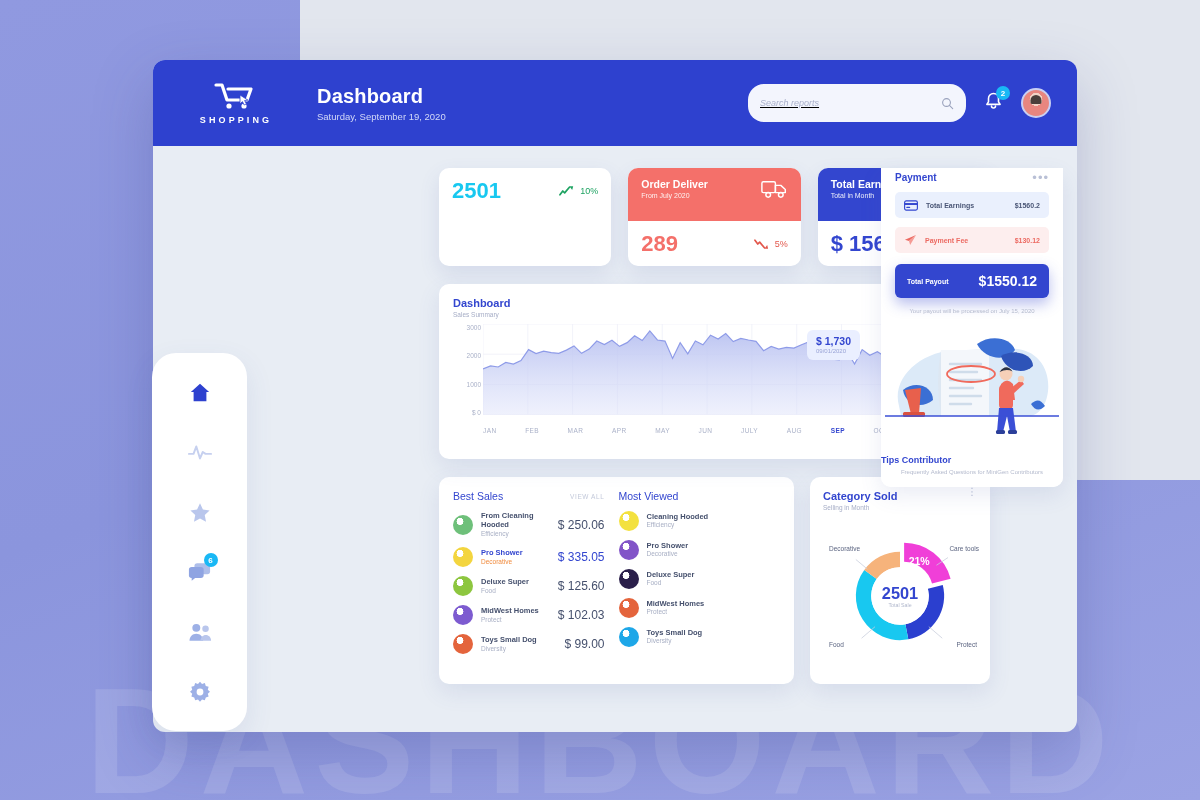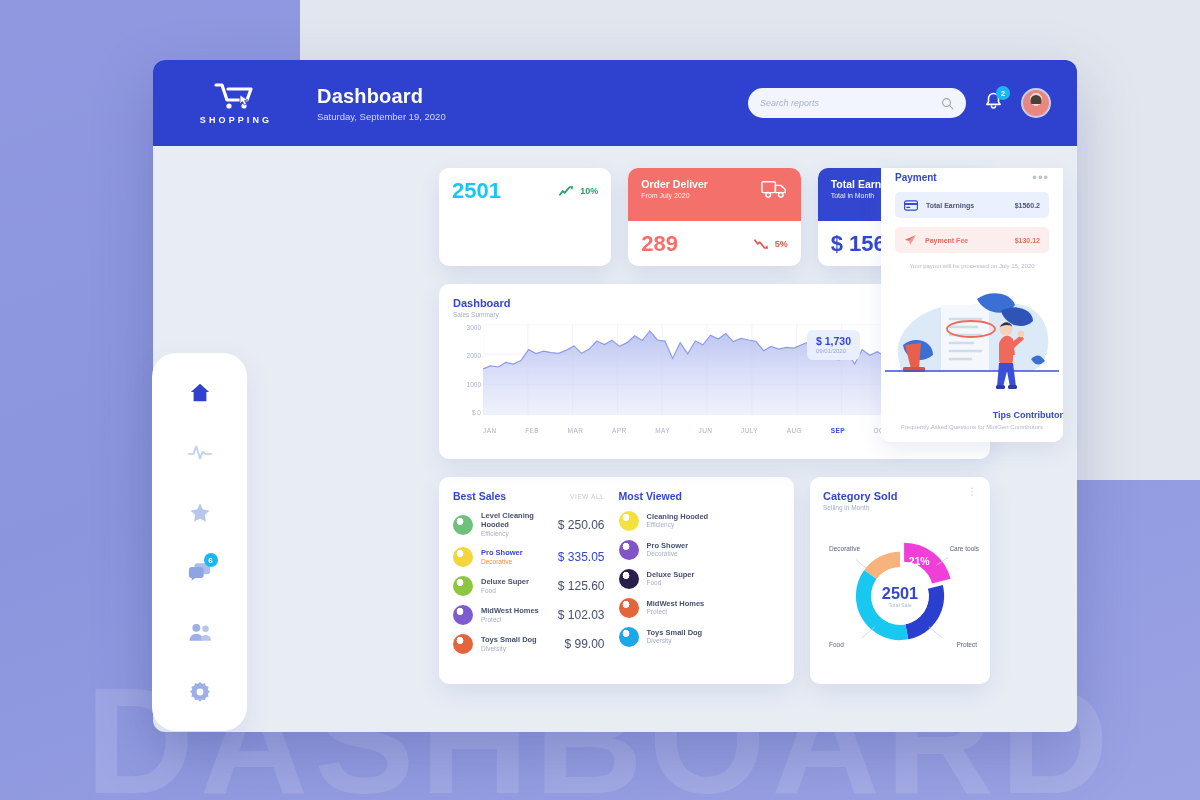--- a/index.html
+++ b/index.html
@@ -60,24 +60,25 @@
   .logo-word {
     color: #fff; font-size: 9px; font-weight: bold;
     letter-spacing: 3.1px; margin-top: 3px;
   }
   .title-block { margin-left: 22px; }
   .title-main { color: #fff; font-size: 20px; font-weight: bold; letter-spacing: .2px; }
   .title-sub { color: #d3d9f8; font-size: 9.5px; margin-top: 3px; }
 
   #topbar-right { margin-left: auto; display: flex; align-items: center; gap: 18px; }
   #search-box {
-    width: 218px; height: 30px;
+    width: 218px; height: 38px;
     background: #f3f5fd; border-radius: 16px;
     display: flex; align-items: center;
     padding: 0 12px;
+    text-decoration: underline;
   }
   #search-input {
     border: none; outline: none; background: transparent;
     flex: 1; font-size: 9px; color: #7f87ab;
     font-family: "Liberation Sans", sans-serif; font-style: italic;
   }
   #search-input::placeholder { color: #a9b0cb; font-style: italic; }
   .bell-wrap { position: relative; cursor: pointer; }
   .badge-dot {
     position: absolute; top: -5px; right: -7px;
@@ -150,21 +151,21 @@
     display: flex; align-items: flex-start; justify-content: space-between;
     color: #fff;
   }
   .stat-title { font-size: 10.5px; font-weight: bold; }
   .stat-sub { font-size: 7px; opacity: .9; margin-top: 2px; }
   .stat-body {
     height: 45px; display: flex; align-items: center;
     justify-content: space-between; padding: 0 13px;
   }
   .stat-value { font-size: 22px; font-weight: bold; }
-  .stat-trend { display: flex; align-items: center; gap: 4px; font-size: 9px; font-weight: bold; }
+  .stat-trend { display: flex; align-items: center; gap: 4px; font-size: 9px; font-weight: normal; }
   .trend-up { color: #1ea362; }
   .trend-down { color: #e2574c; }
 
   
   #chart-card {
     margin: 18px 0 0 154px;
     width: 551px; height: 175px;
     background: #fff; border-radius: 10px;
     box-shadow: 0 8px 22px rgba(80,95,170,0.12);
     padding: 13px 14px 8px 14px;
@@ -199,21 +200,21 @@
   
   #lower-row { display: flex; gap: 16px; margin: 18px 0 0 154px; width: 551px; }
   #lists-card {
     width: 355px; height: 207px; background: #fff;
     border-radius: 10px; box-shadow: 0 8px 22px rgba(80,95,170,0.12);
     display: flex; padding: 13px 0 0 0;
   }
   .list-col { flex: 1; padding: 0 8px 0 14px; }
   .list-col:last-child { padding-left: 6px; padding-right: 24px; }
   .list-head { display: flex; justify-content: space-between; align-items: center; }
-  .list-title { font-size: 10.5px; font-weight: bold; color: #3346cf; }
+  .list-title { font-size: 10.5px; font-weight: normal; color: #3346cf; }
   .view-all { font-size: 6.5px; color: #c3c9da; letter-spacing: .6px; cursor: pointer; }
   .prod-row { display: flex; align-items: center; margin-top: 9px; }
   .prod-thumb {
     width: 20px; height: 20px; border-radius: 50%;
     flex: none; margin-right: 8px;
   }
   .prod-texts { flex: 1; min-width: 0; }
   .prod-name { font-size: 7.5px; color: #45506d; font-weight: bold; line-height: 1.25; }
   .prod-cat { font-size: 6.5px; color: #a8afc4; line-height: 1.3; }
   .prod-price { font-size: 12px; color: #45506d; white-space: nowrap; }
@@ -273,21 +274,21 @@
   }
   #payout-row .po-label { color: #fff; font-size: 7px; font-weight: bold; }
   #payout-row .po-val { color: #fff; font-size: 14px; font-weight: bold; }
   .payout-note { font-size: 6px; color: #b4bacd; text-align: center; margin-top: 9px; line-height: 1.5; }
 
   #tips-card {
     border-radius: 0 0 10px 10px; overflow: hidden;
     background: #fff; padding-bottom: 10px;
   }
   #tips-illus { height: 120px; position: relative; overflow: hidden; }
-  .tips-title { font-size: 9px; font-weight: bold; color: #3346cf; text-align: right; margin-top: 7px; }
+  .tips-title { font-size: 9px; font-weight: bold; color: #3346cf; text-align: left; margin-top: 7px; }
   .tips-sub { font-size: 6px; color: #b4bacd; text-align: center; margin-top: 3px; line-height: 1.5; }
 </style>
 </head>
 <body>
 
 <div id="bg-wrap">
   <div id="bg-base"></div>
   <div id="bg-corner"></div>
   <div id="bg-watermark">DASHBOARD</div>
 </div>
@@ -511,21 +512,21 @@
         <div id="lists-card">
           <div class="list-col">
             <div class="list-head">
               <div class="list-title">Best Sales</div>
               <div class="view-all">VIEW ALL</div>
             </div>
             <div id="best-sales-list">
                 <div class="prod-row">
                   <span class="prod-thumb" style="background:radial-gradient(circle at 35% 32%, #ffffff55 0 18%, #6ec07a 19% 100%)"></span>
                   <div class="prod-texts">
-                    <div class="prod-name">Level Cleaning Hooded</div>
+                    <div class="prod-name">From Cleaning Hooded</div>
                     <div class="prod-cat">Efficiency</div>
                   </div>
                   <div class="prod-price">$ 250.06</div>
                 </div>
                 <div class="prod-row">
                   <span class="prod-thumb" style="background:radial-gradient(circle at 35% 32%, #ffffff55 0 18%, #f3d53f 19% 100%)"></span>
                   <div class="prod-texts">
                     <div class="prod-name hl-name">Pro Shower</div>
                     <div class="prod-cat hl-cat">Decorative</div>
                   </div>
@@ -657,20 +658,24 @@
 
           <div class="pay-row pay-fee">
             <svg width="13" height="12" viewBox="0 0 14 13">
               <path d="M13 1 L1 6.2 L5.4 7.6 L13 1 Z" fill="#ec6a62"></path>
               <path d="M13 1 L5.4 7.6 L6.6 12 L13 1 Z" fill="#f59a94"></path>
             </svg>
             <div class="pr-label">Payment Fee</div>
             <div class="pr-val">$130.12</div>
           </div>
 
+          <div id="payout-row">
+            <div class="po-label">Total Payout</div>
+            <div class="po-val">$1550.12</div>
+          </div>
 
           <div class="payout-note">Your payout will be processed on July 15, 2020</div>
         </div>
 
         <div id="tips-card">
           <div id="tips-illus">
             <svg width="182" height="120" viewBox="0 0 182 120">
               <path d="M18 78 C10 50 40 22 78 22 C118 22 142 14 158 32 C174 50 168 84 150 88 L20 88 Z" fill="#dceaf8"></path>
               <rect x="60" y="22" width="48" height="66" fill="#f4f7fb"></rect>
               <path d="M60 22 q-6 33 0 66" fill="#dde7f2"></path>

